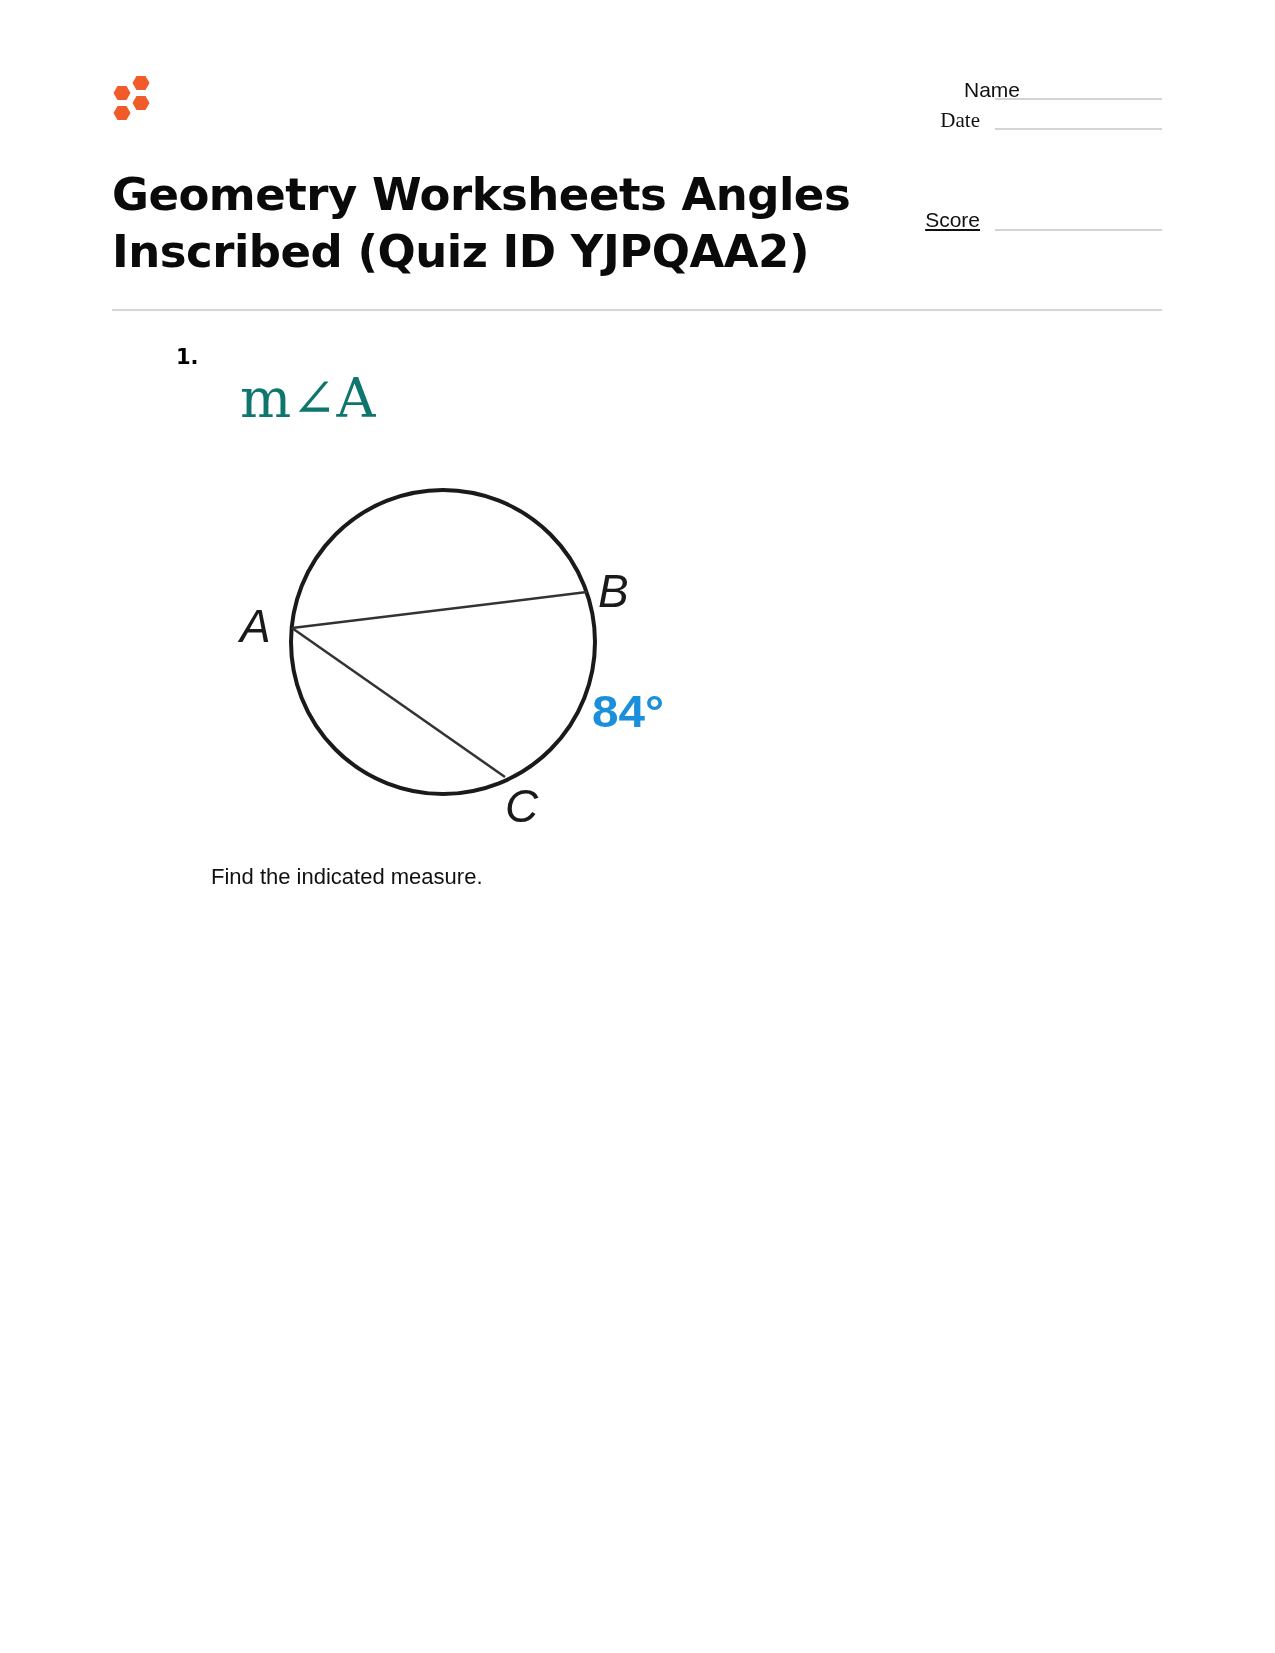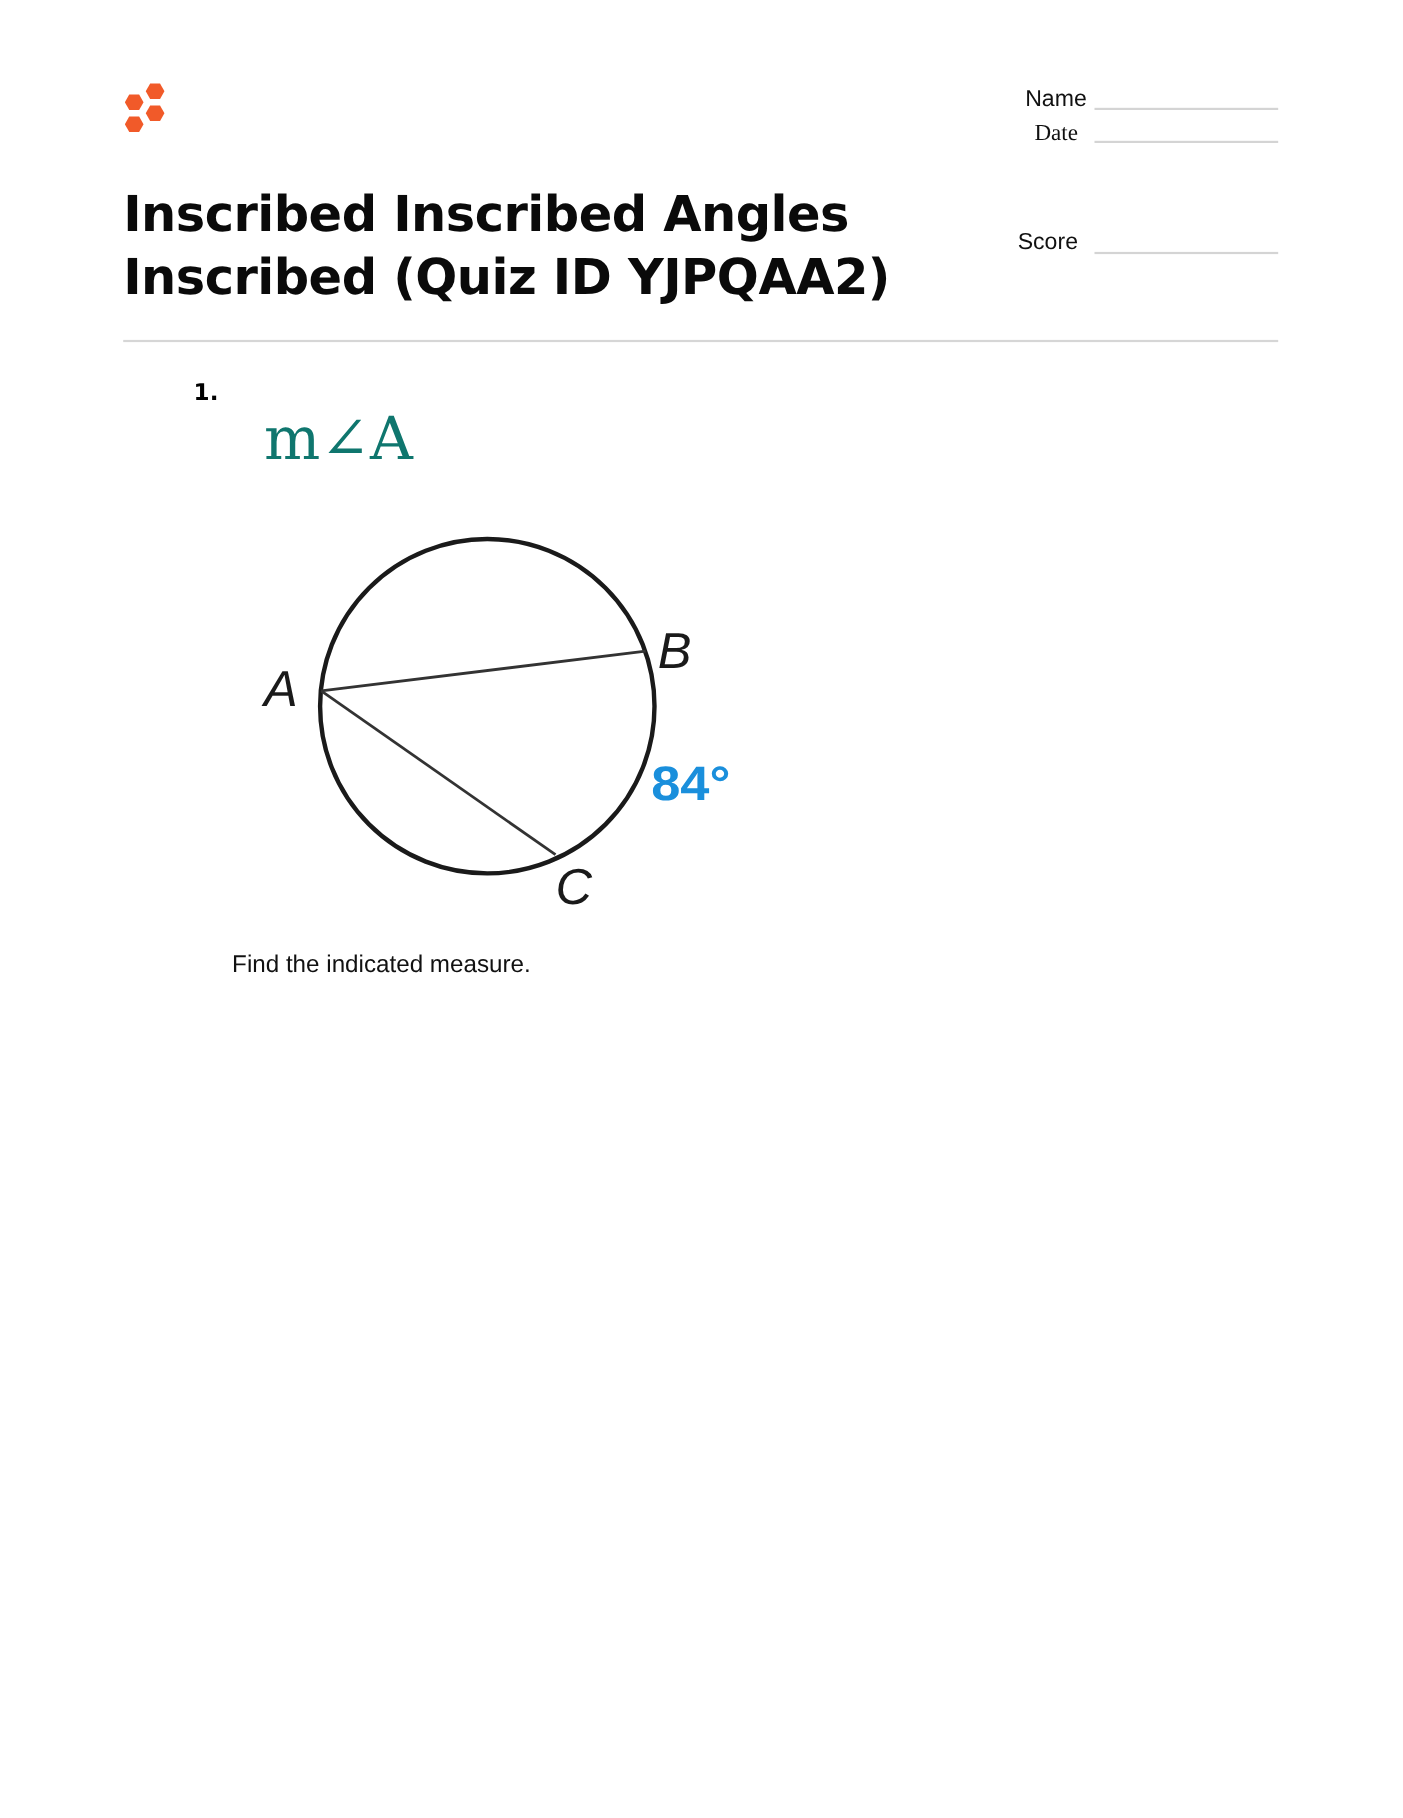--- a/index.html
+++ b/index.html
@@ -52,31 +52,31 @@
   <svg width="48" height="56" viewBox="0 0 48 56">
     <g fill="#F15A29">
       <polygon points="24.5,13 28.5,6 37.5,6 41.5,13 37.5,20 28.5,20"></polygon>
       <polygon points="5.5,23 9.5,16 18.5,16 22.5,23 18.5,30 9.5,30"></polygon>
       <polygon points="24.5,33 28.5,26 37.5,26 41.5,33 37.5,40 28.5,40"></polygon>
       <polygon points="5.5,43 9.5,36 18.5,36 22.5,43 18.5,50 9.5,50"></polygon>
     </g>
   </svg>
 </div>
 
-<span class="field-label" style="left:868px; top:78px;">Name</span>
+<span class="field-label" style="left:900px; top:78px;">Name</span>
 <div class="field-line" style="top:98px;"></div>
 
 <span class="field-label" style="left:860px; top:108px;font-family:Liberation Serif, serif;">Date</span>
 <div class="field-line" style="top:128px;"></div>
 
-<span class="field-label" style="left:860px; top:208px;">Score</span>
+<span class="field-label" style="left:860px; top:208px;text-decoration:underline;">Score</span>
 <div class="field-line" style="top:229px;"></div>
 
 <div class="abs title">
-  <div>Inscribed Inscribed Angles</div>
+  <div>Geometry Worksheets Angles</div>
   <div>Inscribed (Quiz ID YJPQAA2)</div>
 </div>
 
 <div class="abs divider"></div>
 
 <div class="abs q-number">1.</div>
 <div class="abs q-math">m∠A</div>
 
 <div class="abs figure">
   <svg width="460" height="380" viewBox="0 0 460 380">

